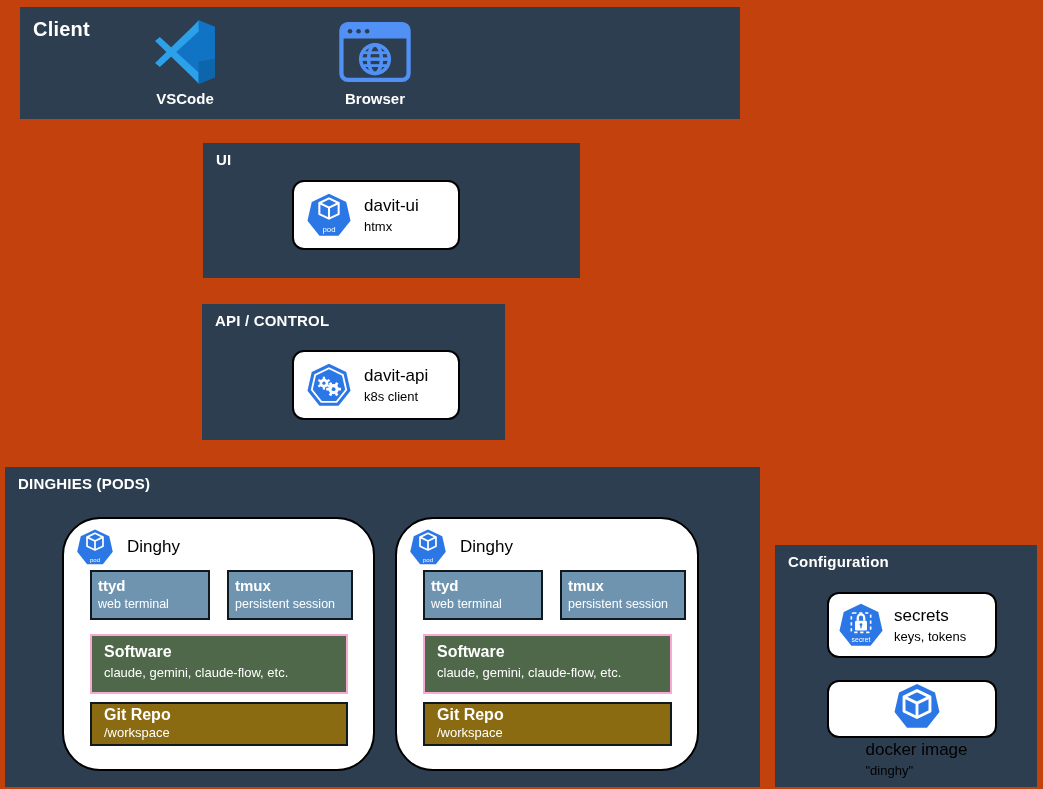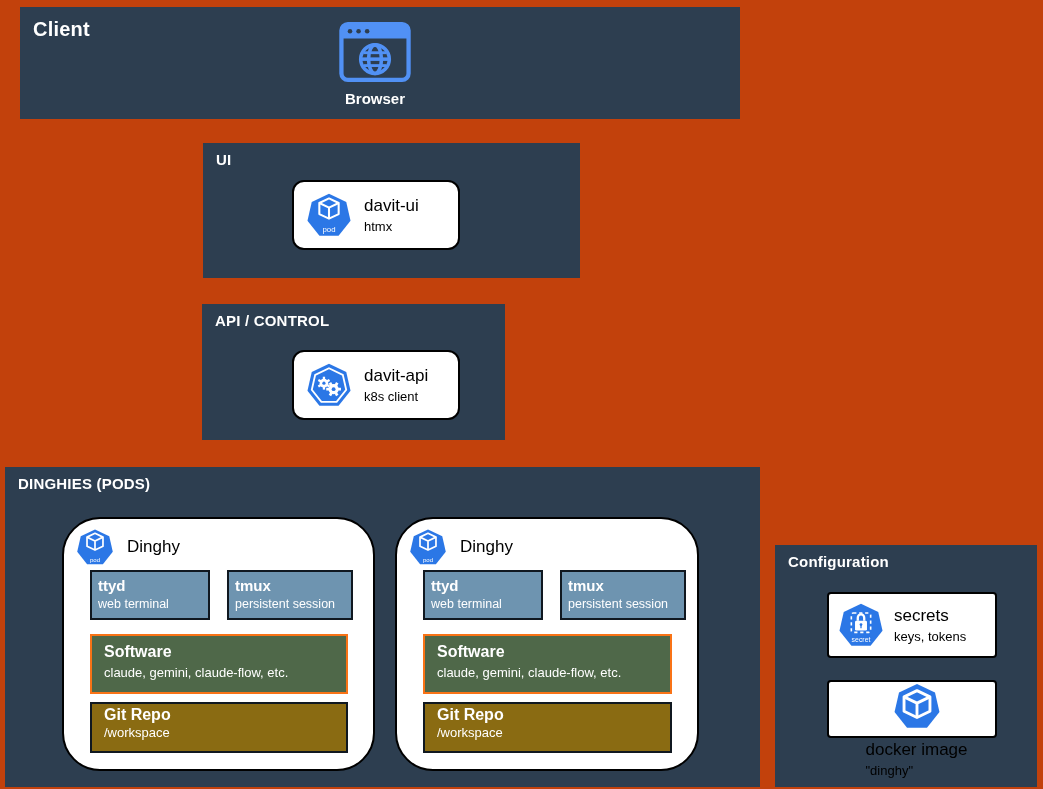--- a/index.html
+++ b/index.html
@@ -32,46 +32,57 @@
   .pod-card.second{left:390px;width:304px;}
   .pod-header{position:absolute;left:12px;top:9px;display:flex;align-items:center;gap:13px;}
   .pod-title{font-size:17px;color:#000;}
   .mini{position:absolute;background:#6e94b0;border:2px solid #101820;box-sizing:border-box;
         padding:5px 6px;color:#fff;}
   .mini.ttyd{left:26px;top:51px;width:120px;height:50px;}
   .mini.tmux{left:163px;top:51px;width:126px;height:50px;}
   .mini-title{font-size:15px;font-weight:bold;}
   .mini-sub{font-size:12.5px;margin-top:3px;}
   .software{position:absolute;left:26px;right:25px;top:115px;height:60px;background:#4f6849;
-            border:2px solid #f97316;box-sizing:border-box;padding:7px 12px;color:#fff;}
+            border:2px solid #f9a8d4;box-sizing:border-box;padding:7px 12px;color:#fff;}
   .software .row-title{font-size:16px;font-weight:bold;}
   .software .row-sub{font-size:13px;margin-top:4px;}
-  .repo{position:absolute;left:26px;right:25px;top:183px;height:51px;background:#8a6b12;
+  .repo{position:absolute;left:26px;right:25px;top:183px;height:44px;background:#8a6b12;
         border:2px solid #101820;box-sizing:border-box;padding:2px 12px;color:#fff;}
   .repo .row-title{font-size:16px;font-weight:bold;}
   .repo .row-sub{font-size:13px;margin-top:1px;}
 
   
   #config-box{left:775px;top:545px;width:262px;height:242px;}
   .cfg-card{position:absolute;left:52px;width:170px;background:#fff;border:2px solid #000;
-            border-radius:4px;display:flex;align-items:center;gap:10px;padding-left:9px;box-sizing:border-box;}
+            border-radius:12px;display:flex;align-items:center;gap:10px;padding-left:9px;box-sizing:border-box;}
   .cfg-card.secrets{top:47px;height:66px;}
   .cfg-card.docker{top:135px;height:58px;flex-direction:column;}
 
   svg{display:block;}
   svg text{font-family:"Liberation Sans",sans-serif;}
 </style>
 </head>
 <body>
 
 <div class="canvas">
 
   <section class="panel" id="client-box">
     <div class="panel-title big">Client</div>
 
+    <div class="client-item" style="left:95px;">
+      <div class="client-icon">
+        <svg width="68" height="68" viewBox="0 0 100 100">
+          <polygon points="70,3 94,13 94,87 70,97 30,50" fill="#1173c4"></polygon>
+          <polygon points="6,34 13,28 70,80 70,96" fill="#2da0ea"></polygon>
+          <polygon points="6,66 13,72 70,20 70,4" fill="#2da0ea"></polygon>
+          <polygon points="70,97 94,87 94,60 70,64" fill="#0d66ab"></polygon>
+        </svg>
+      </div>
+      <div class="client-label">VSCode</div>
+    </div>
 
     <div class="client-item" style="left:285px;">
       <div class="client-icon">
         <svg width="72" height="60" viewBox="0 0 100 84">
           <rect x="3" y="3" width="94" height="78" rx="9" fill="none" stroke="#5191f5" stroke-width="6"></rect>
           <path d="M3 12 a9 9 0 0 1 9 -9 h76 a9 9 0 0 1 9 9 v11 H3 Z" fill="#5191f5"></path>
           <circle cx="15" cy="13" r="3.2" fill="#2d3e50"></circle>
           <circle cx="27" cy="13" r="3.2" fill="#2d3e50"></circle>
           <circle cx="39" cy="13" r="3.2" fill="#2d3e50"></circle>
           <circle cx="50" cy="52" r="20" fill="none" stroke="#5191f5" stroke-width="5"></circle>

